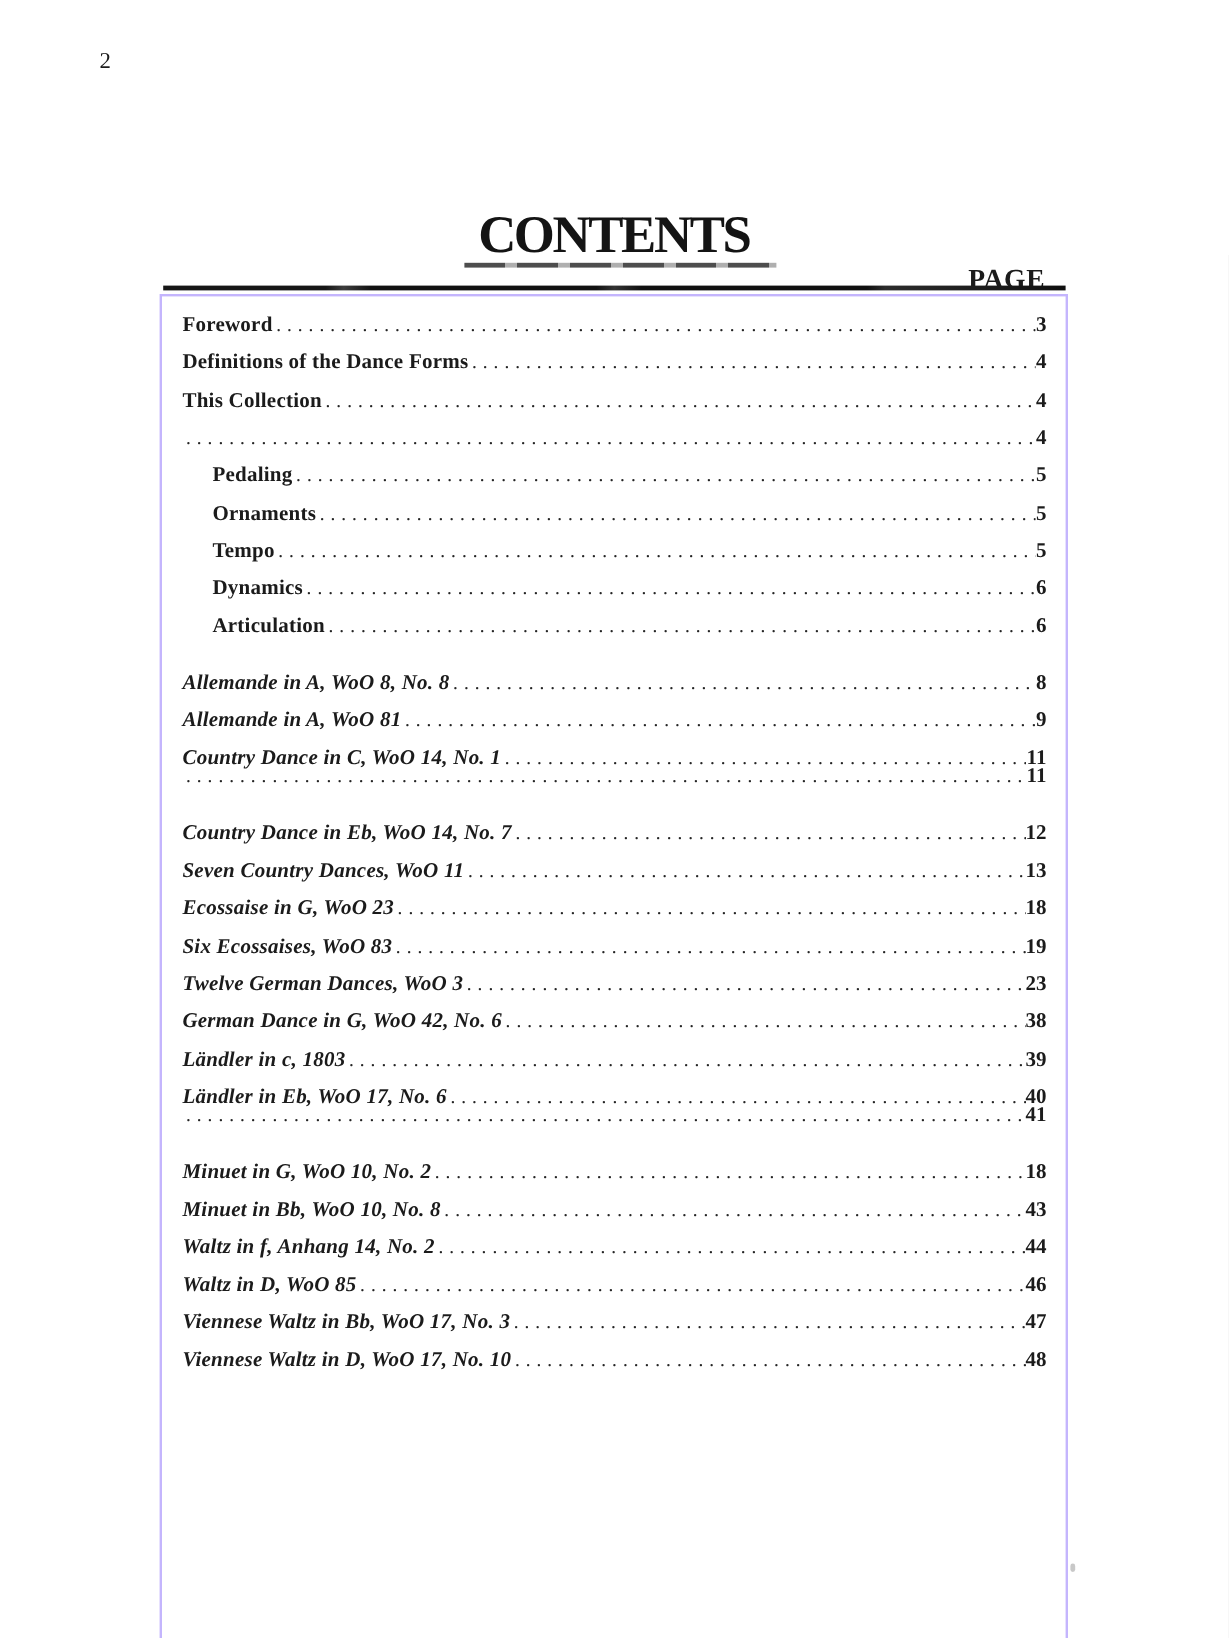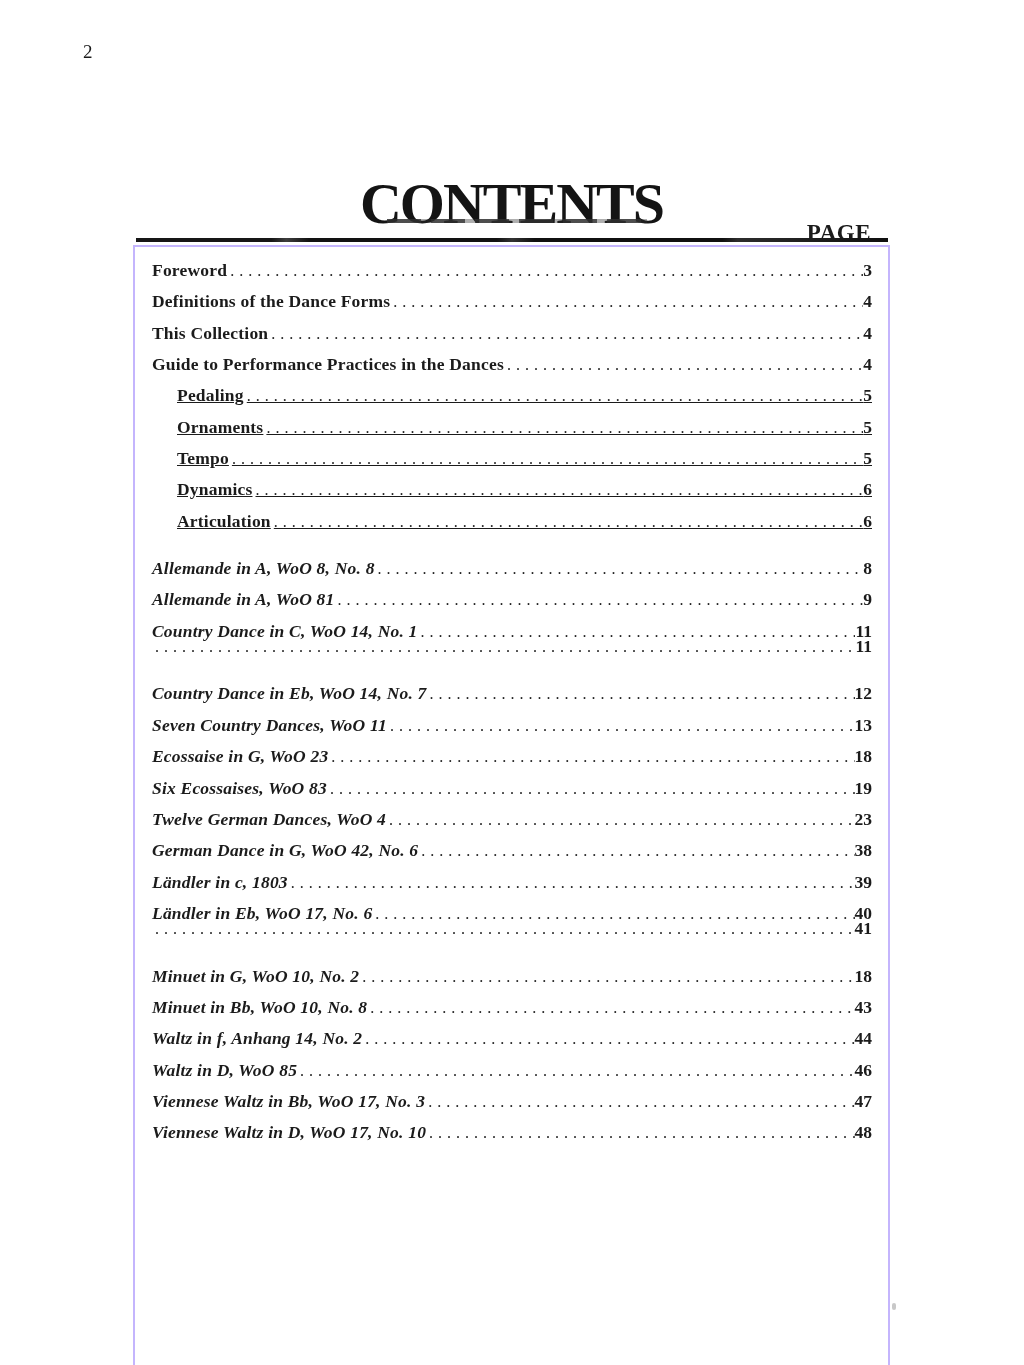--- a/index.html
+++ b/index.html
@@ -18,21 +18,21 @@
     top: 41px;
     font-size: 19px;
     font-weight: 400;
   }
   .title {
     position: absolute;
     left: 133px;
     top: 170px;
     width: 757px;
     text-align: center;
-    font-size: 58px;
+    font-size: 44px;
     font-weight: 600;
     letter-spacing: -2px;
     color: #141414;
   }
   .title-underline {
     position: absolute;
     left: 387px;
     top: 219px;
     width: 260px;
     height: 4px;
@@ -84,21 +84,21 @@
   }
   .toc-row {
     display: flex;
     align-items: baseline;
     height: 31.35px;
     line-height: 31.35px;
     font-size: 17.5px;
     font-weight: 700;
     white-space: nowrap;
   }
-  .toc-row.indent { padding-left: 25px; text-decoration: underline; }
+  .toc-row.indent { padding-left: 25px; }
   .toc-row.italic .toc-label { font-style: italic; margin-top: 16px; }
   .toc-label { flex: 0 0 auto; letter-spacing: .2px; }
   .toc-dots {
     flex: 1 1 auto;
     overflow: hidden;
     font-weight: 400;
     font-size: 16px;
     letter-spacing: 5px;
     padding-left: 3px;
     color: #242424;
@@ -140,21 +140,20 @@
     <span class="toc-label">Definitions of the Dance Forms</span>
     <span class="toc-dots">................................................................................................................................................................</span>
     <span class="toc-page">4</span>
   </div>
         <div class="toc-row">
     <span class="toc-label">This Collection</span>
     <span class="toc-dots">................................................................................................................................................................</span>
     <span class="toc-page">4</span>
   </div>
         <div class="toc-row">
-    <span class="toc-label">Guide to Performance Practices in the Dances</span>
     <span class="toc-dots">................................................................................................................................................................</span>
     <span class="toc-page">4</span>
   </div>
         <div class="toc-row indent">
     <span class="toc-label">Pedaling</span>
     <span class="toc-dots">................................................................................................................................................................</span>
     <span class="toc-page">5</span>
   </div>
         <div class="toc-row indent">
     <span class="toc-label">Ornaments</span>
@@ -209,21 +208,21 @@
     <span class="toc-label">Ecossaise in G, WoO 23</span>
     <span class="toc-dots">................................................................................................................................................................</span>
     <span class="toc-page">18</span>
   </div>
         <div class="toc-row italic">
     <span class="toc-label">Six Ecossaises, WoO 83</span>
     <span class="toc-dots">................................................................................................................................................................</span>
     <span class="toc-page">19</span>
   </div>
         <div class="toc-row italic">
-    <span class="toc-label">Twelve German Dances, WoO 4</span>
+    <span class="toc-label">Twelve German Dances, WoO 3</span>
     <span class="toc-dots">................................................................................................................................................................</span>
     <span class="toc-page">23</span>
   </div>
         <div class="toc-row italic">
     <span class="toc-label">German Dance in G, WoO 42, No. 6</span>
     <span class="toc-dots">................................................................................................................................................................</span>
     <span class="toc-page">38</span>
   </div>
         <div class="toc-row italic">
     <span class="toc-label">Ländler in c, 1803</span>

